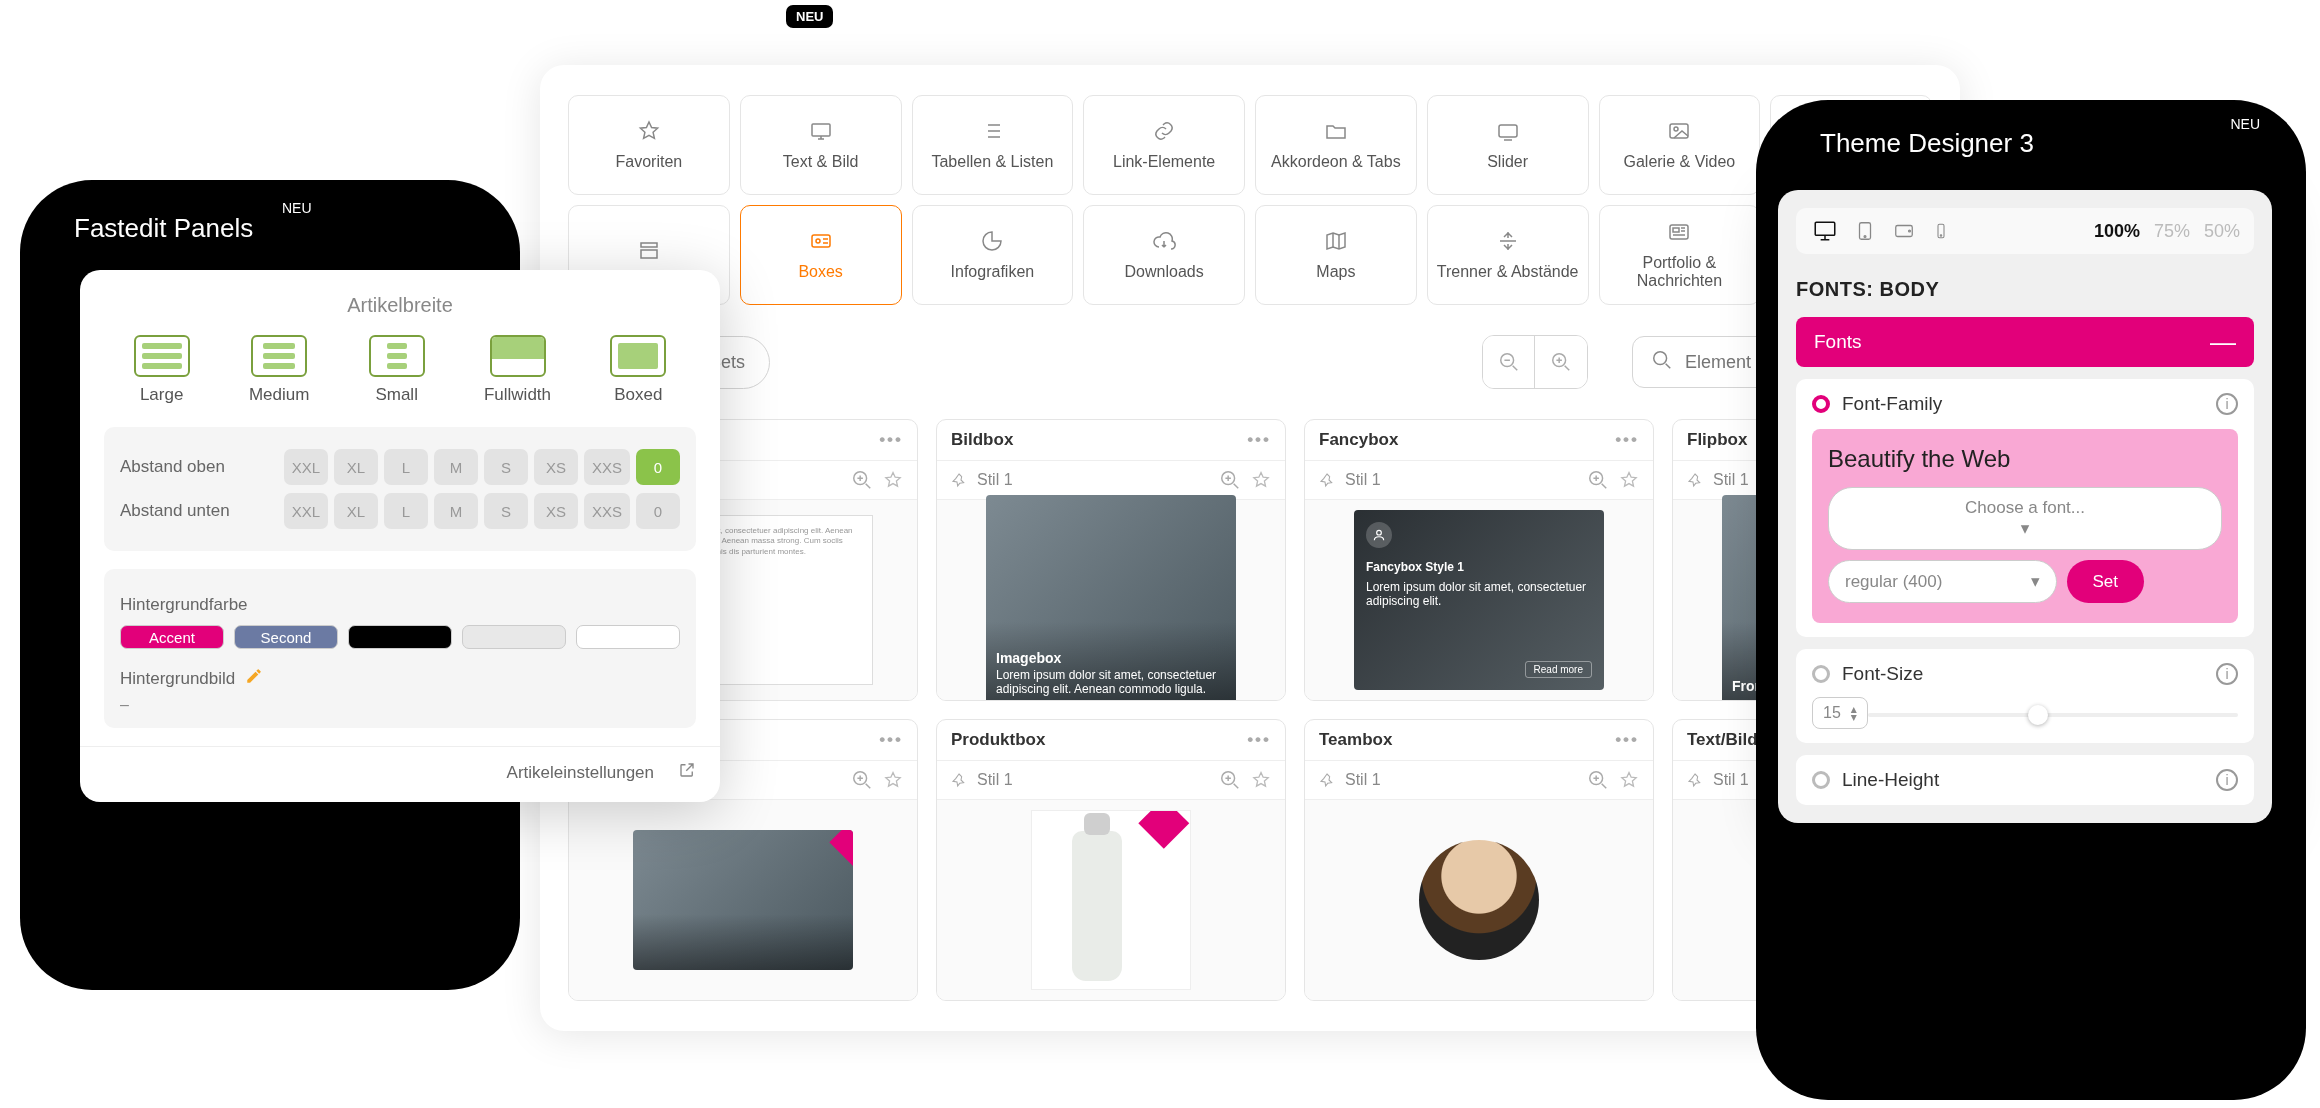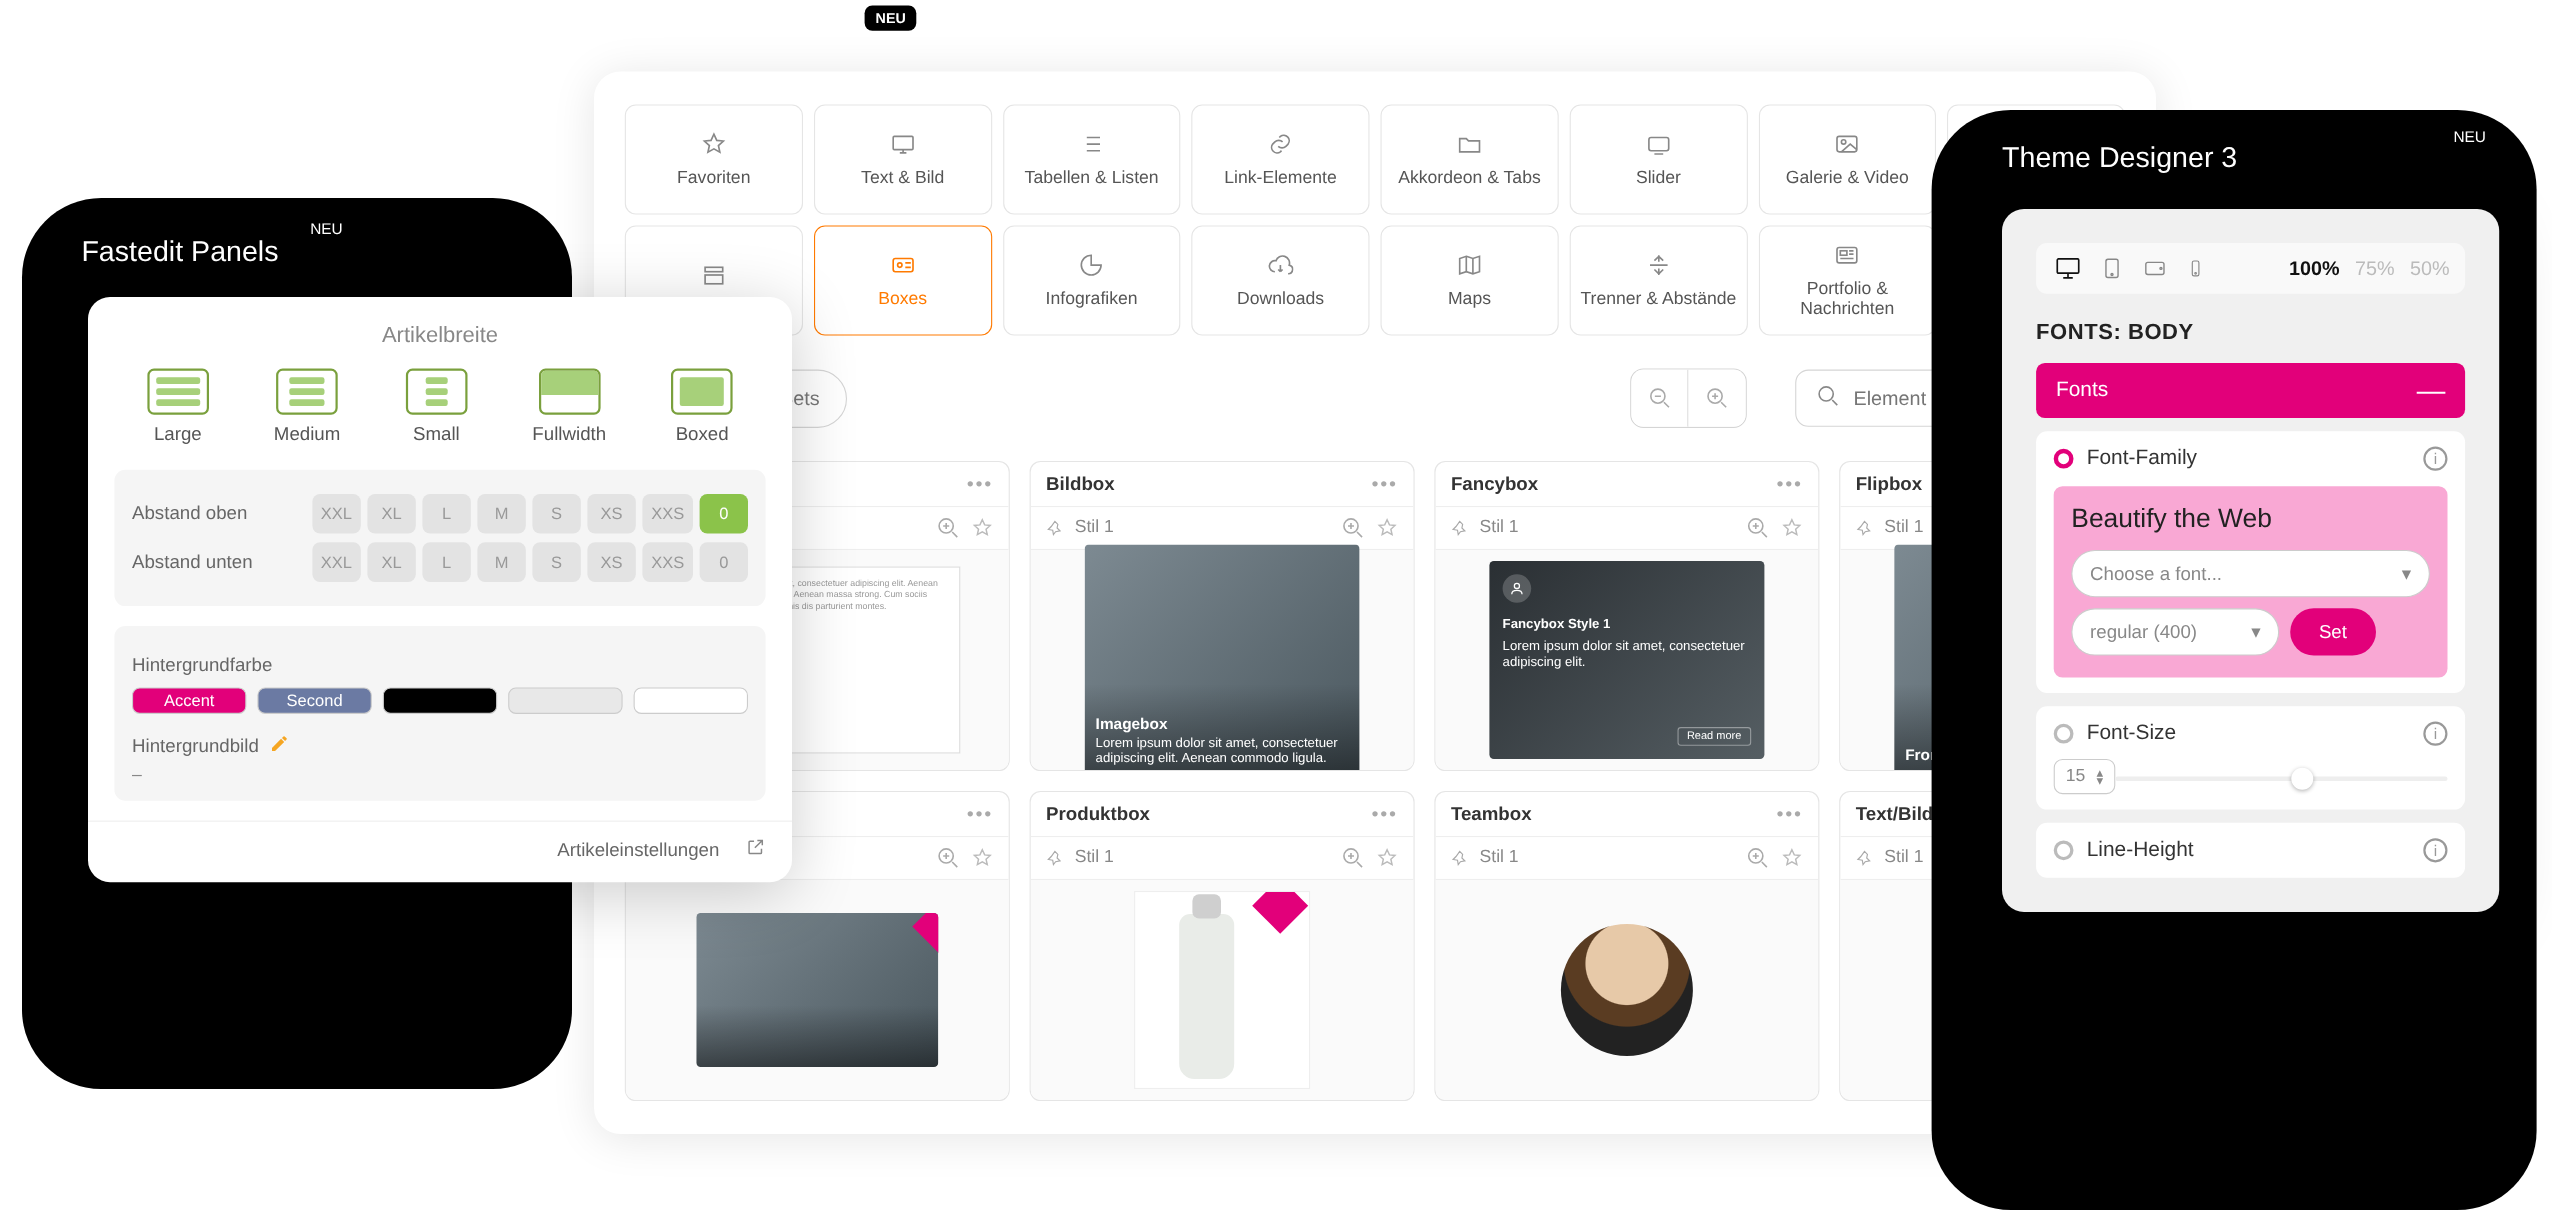--- a/index.html
+++ b/index.html
@@ -70,21 +70,21 @@
   .bgcolor { display:flex; gap:10px; margin-top:10px; }
   .sw { flex:1; height:24px; border-radius:7px; border:1px solid #ccc; cursor:pointer; display:flex;align-items:center;justify-content:center; font-size:15px; color:#fff; }
   .sw.gray { background:#e8e8e8; }
   .sw.white { background:#fff; }
   .fast .section-label { color:#666; font-size:17px; margin-top:12px; }
   .fast-footer { display:flex; justify-content:flex-end; align-items:center; gap:24px; border-top:1px solid #eee; margin:18px -24px 0; padding:14px 24px 6px; color:#666; font-size:17px; cursor:pointer; }
 
   
   .right-black { position:absolute; right:14px; top:100px; width:550px; height:1000px; background:#000; border-radius:72px; }
   .right-title { position:absolute; right:100px; top:128px; width:400px; color:#fff; font-size:26px; }
-  .td { position:absolute; right:48px; top:190px; width:452px; background:#f0f0f0; border-radius:20px; box-shadow:0 10px 60px rgba(0,0,0,.20); padding:31px; }
+  .td { position:absolute; right:48px; top:190px; width:494px; background:#f0f0f0; border-radius:20px; box-shadow:0 10px 60px rgba(0,0,0,.20); padding:18px; }
   .devices { background:#f9f9f9; border-radius:10px; padding:10px 14px; display:flex; align-items:center; gap:12px; }
   .dev-icons { display:flex; gap:14px; color:#888; align-items:center; }
   .dev-icons span { cursor:pointer; display:flex; }
   .dev-icons span.active { color:#111; }
   .zoom-txt { margin-left:auto; display:flex; gap:14px; font-size:18px; }
   .zoom-txt span { color:#bbb; cursor:pointer; }
   .zoom-txt span.active { color:#111; font-weight:600; }
   .td h4 { font-size:20px; margin:24px 0 16px; letter-spacing:.5px; color:#222; }
   .accordion { background:#e2007a; color:#fff; border-radius:8px; padding:14px 18px; display:flex; justify-content:space-between; align-items:center; font-size:19px; }
   .row-card { background:#fff; border-radius:10px; padding:14px 16px; margin-top:12px; }
@@ -697,21 +697,21 @@
   </div>
 
   <div class="row-card font-card">
     <div class="row-head">
       <span class="radio"></span>
       <span>Font-Family</span>
       <span class="info">i</span>
     </div>
     <div class="groove">
       <div class="headline">Beautify the Web</div>
-      <div class="sel" style="margin-bottom:10px;">
+      <div class="sel" style="margin-bottom:10px;flex-direction:column;">
           <span>Choose a font...</span>
           <span>▾</span>
         </div>
       <div class="selwrap">
         <div class="sel" style="flex:0 0 58%;">
             <span>regular (400)</span>
             <span>▾</span>
           </div>
         <button class="setbtn">Set</button>
       </div>

